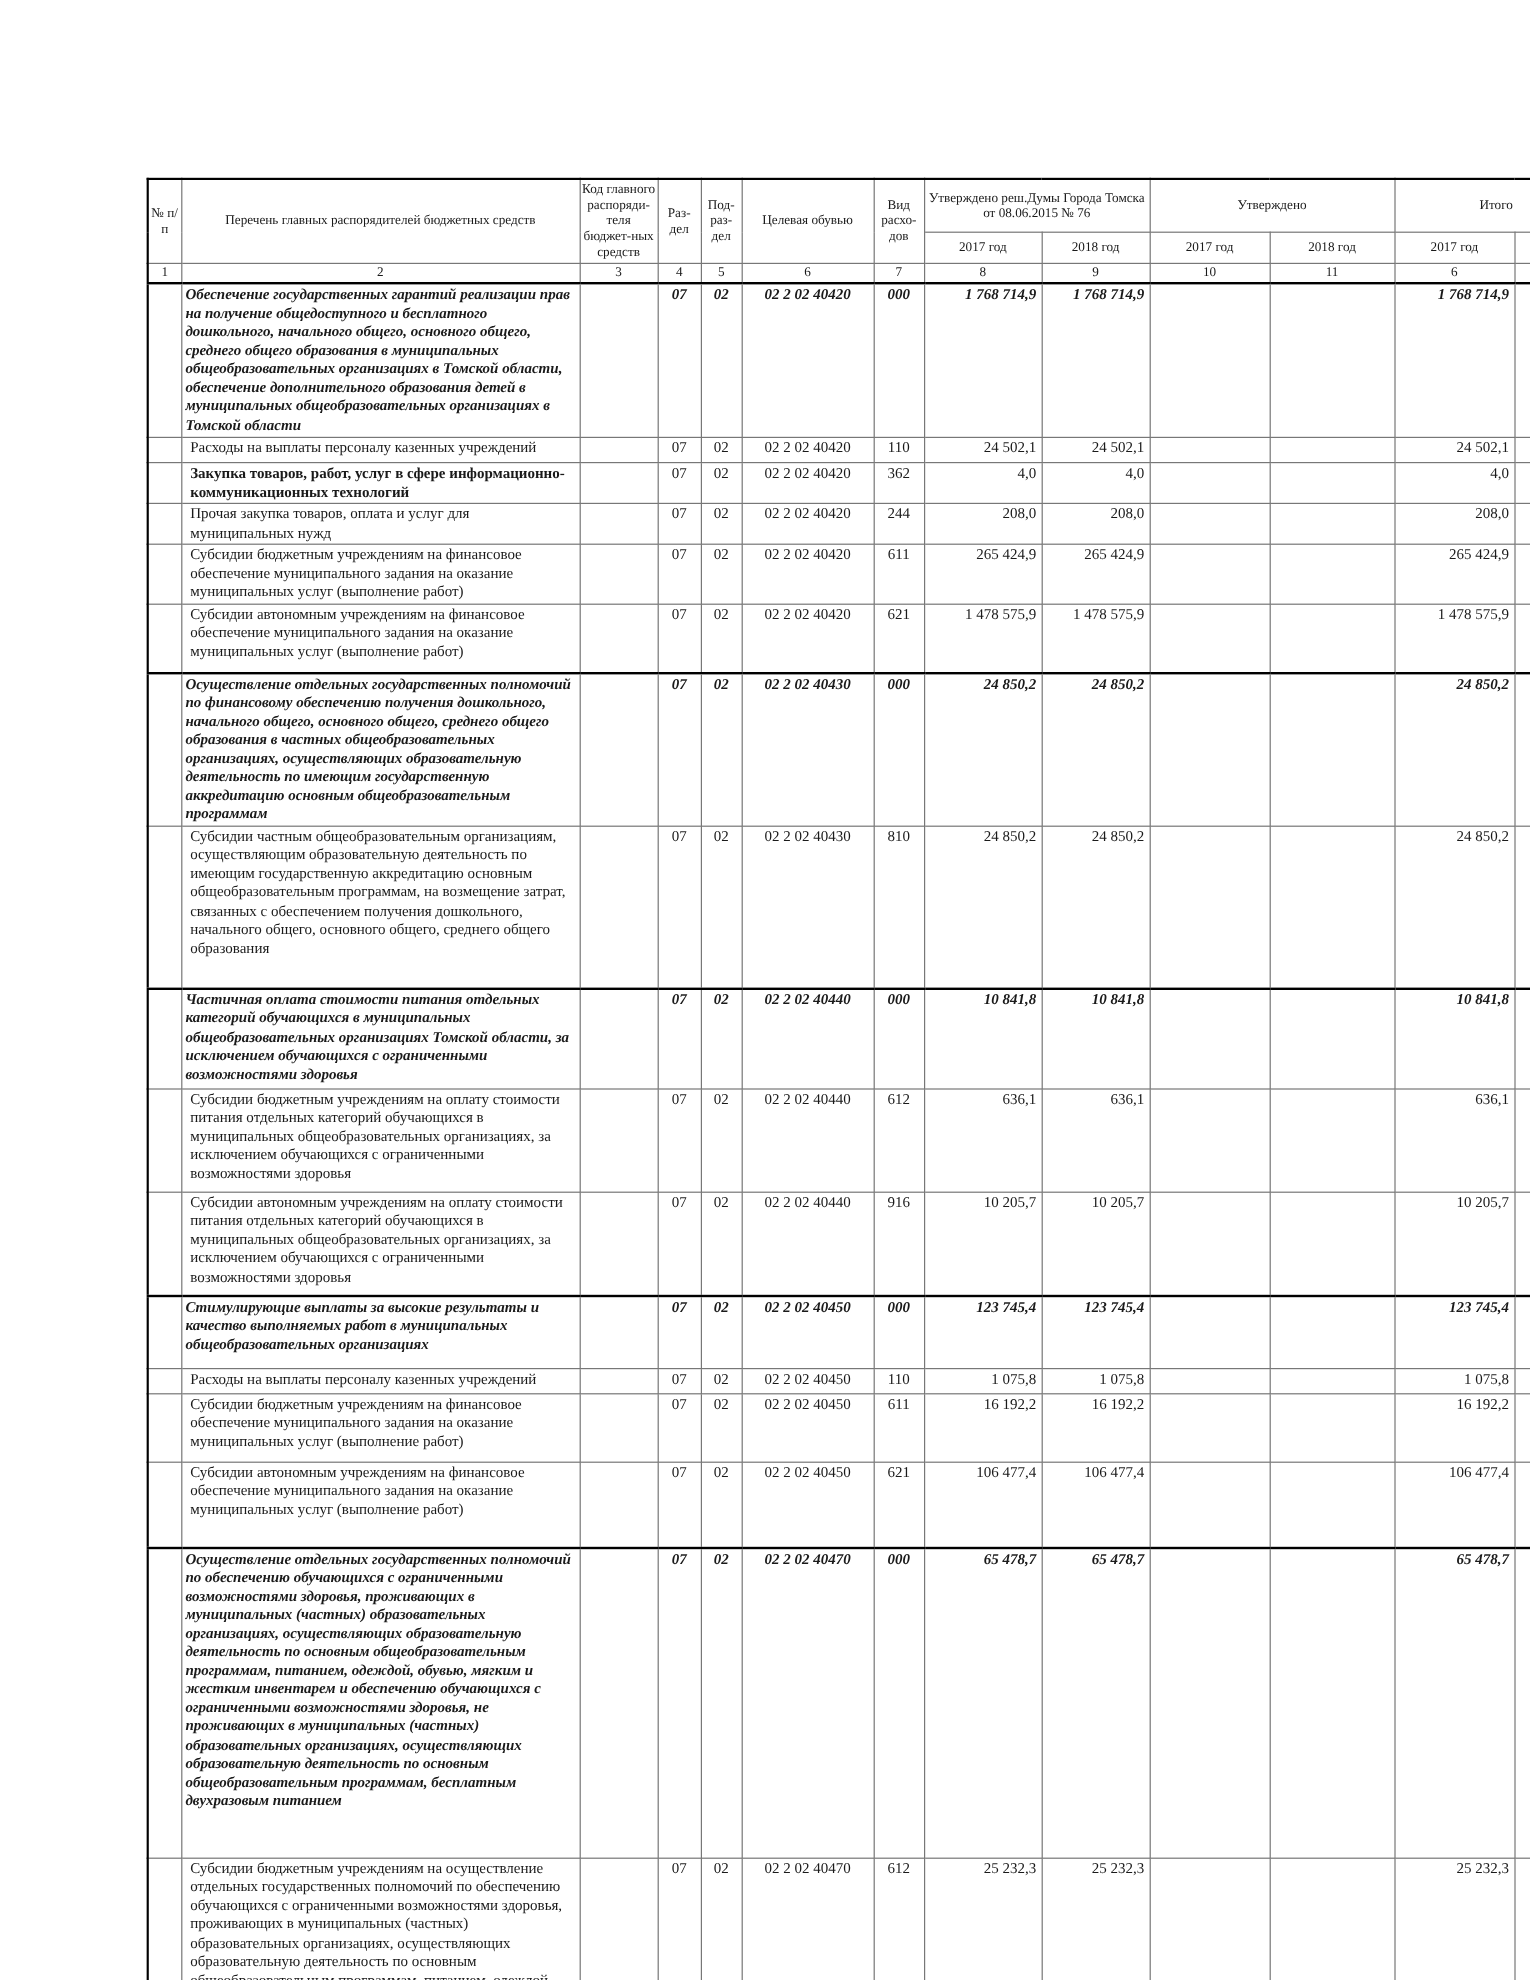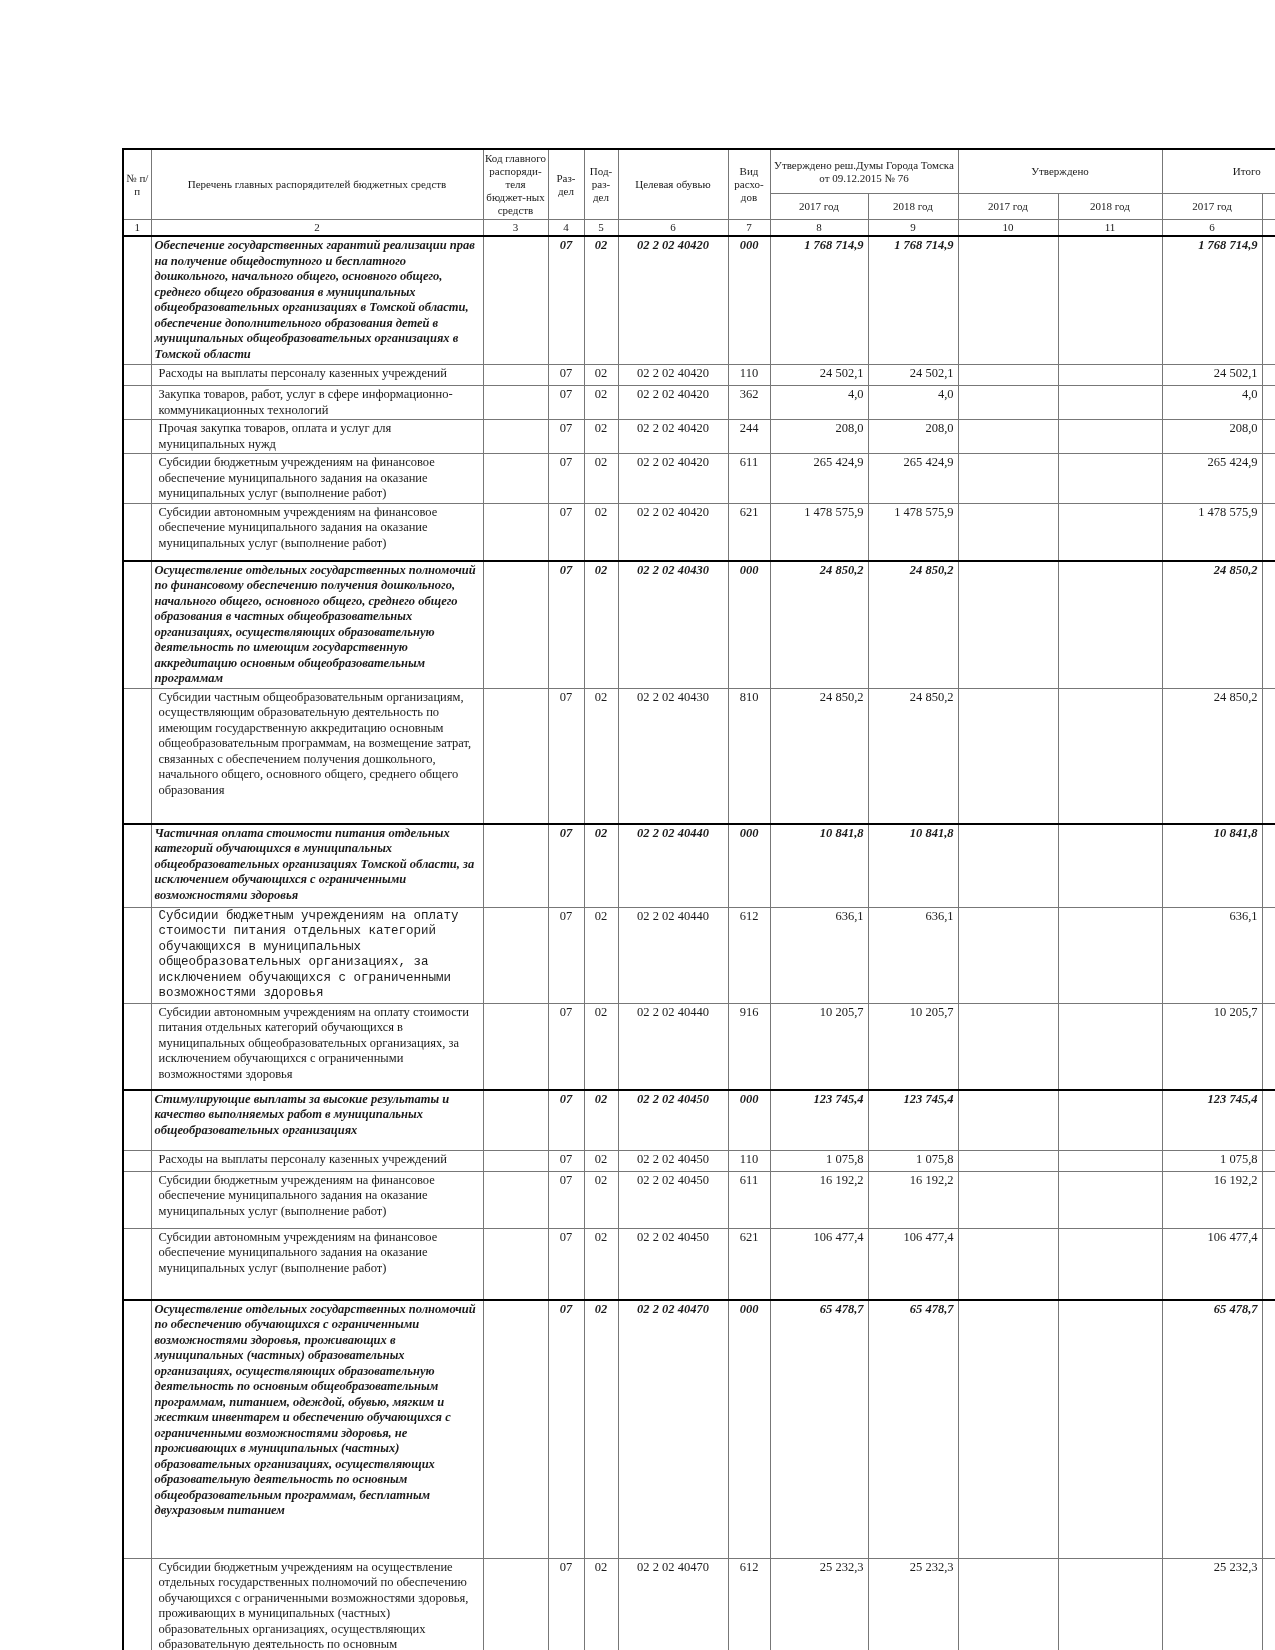--- a/index.html
+++ b/index.html
@@ -60,21 +60,21 @@
     </colgroup>
     <thead>
       <tr>
         <th rowspan="2">№ п/п</th>
         <th rowspan="2">Перечень главных распорядителей бюджетных средств</th>
         <th rowspan="2">Код главного распоряди-теля бюджет-ных средств</th>
         <th rowspan="2">Раз-дел</th>
         <th rowspan="2">Под-раз-дел</th>
         <th rowspan="2">Целевая обувью</th>
         <th rowspan="2">Вид расхо-дов</th>
-        <th colspan="2">Утверждено реш.Думы Города Томска от 09.12.2015 № 76</th>
+        <th colspan="2">Утверждено реш.Думы Города Томска от 08.06.2015 № 76</th>
         <th colspan="2">Утверждено</th>
         <th colspan="2">Итого</th>
       </tr>
       <tr>
         <th>2017 год</th>
         <th>2018 год</th>
         <th>2017 год</th>
         <th>2018 год</th>
         <th>2017 год</th>
         <th></th>
@@ -121,21 +121,21 @@
     <td class="c-vd">110</td>
     <td class="c-m">24 502,1</td>
     <td class="c-m">24 502,1</td>
     <td class="c-m"></td>
     <td class="c-m"></td>
     <td class="c-m">24 502,1</td>
     <td class="c-cut"></td>
   </tr>
         <tr>
     <td class="c-num"></td>
-    <td class="c-name" style="height: 31px;">Закупка товаров, работ, услуг в сфере информационно-коммуникационных технологий</td>
+    <td class="c-name" style="height: 31px; font-weight: bold;">Закупка товаров, работ, услуг в сфере информационно-коммуникационных технологий</td>
     <td class="c-code"></td>
     <td class="c-rz">07</td>
     <td class="c-pr">02</td>
     <td class="c-ts">02 2 02 40420</td>
     <td class="c-vd">362</td>
     <td class="c-m">4,0</td>
     <td class="c-m">4,0</td>
     <td class="c-m"></td>
     <td class="c-m"></td>
     <td class="c-m">4,0</td>
@@ -226,21 +226,21 @@
     <td class="c-vd">000</td>
     <td class="c-m">10 841,8</td>
     <td class="c-m">10 841,8</td>
     <td class="c-m"></td>
     <td class="c-m"></td>
     <td class="c-m">10 841,8</td>
     <td class="c-cut"></td>
   </tr>
         <tr>
     <td class="c-num"></td>
-    <td class="c-name" style="height: 83px; font-family: Liberation Mono, monospace;">Субсидии бюджетным учреждениям на оплату стоимости питания  отдельных категорий обучающихся в муниципальных общеобразовательных организациях, за исключением обучающихся с ограниченными возможностями здоровья</td>
+    <td class="c-name" style="height: 83px;">Субсидии бюджетным учреждениям на оплату стоимости питания  отдельных категорий обучающихся в муниципальных общеобразовательных организациях, за исключением обучающихся с ограниченными возможностями здоровья</td>
     <td class="c-code"></td>
     <td class="c-rz">07</td>
     <td class="c-pr">02</td>
     <td class="c-ts">02 2 02 40440</td>
     <td class="c-vd">612</td>
     <td class="c-m">636,1</td>
     <td class="c-m">636,1</td>
     <td class="c-m"></td>
     <td class="c-m"></td>
     <td class="c-m">636,1</td>

